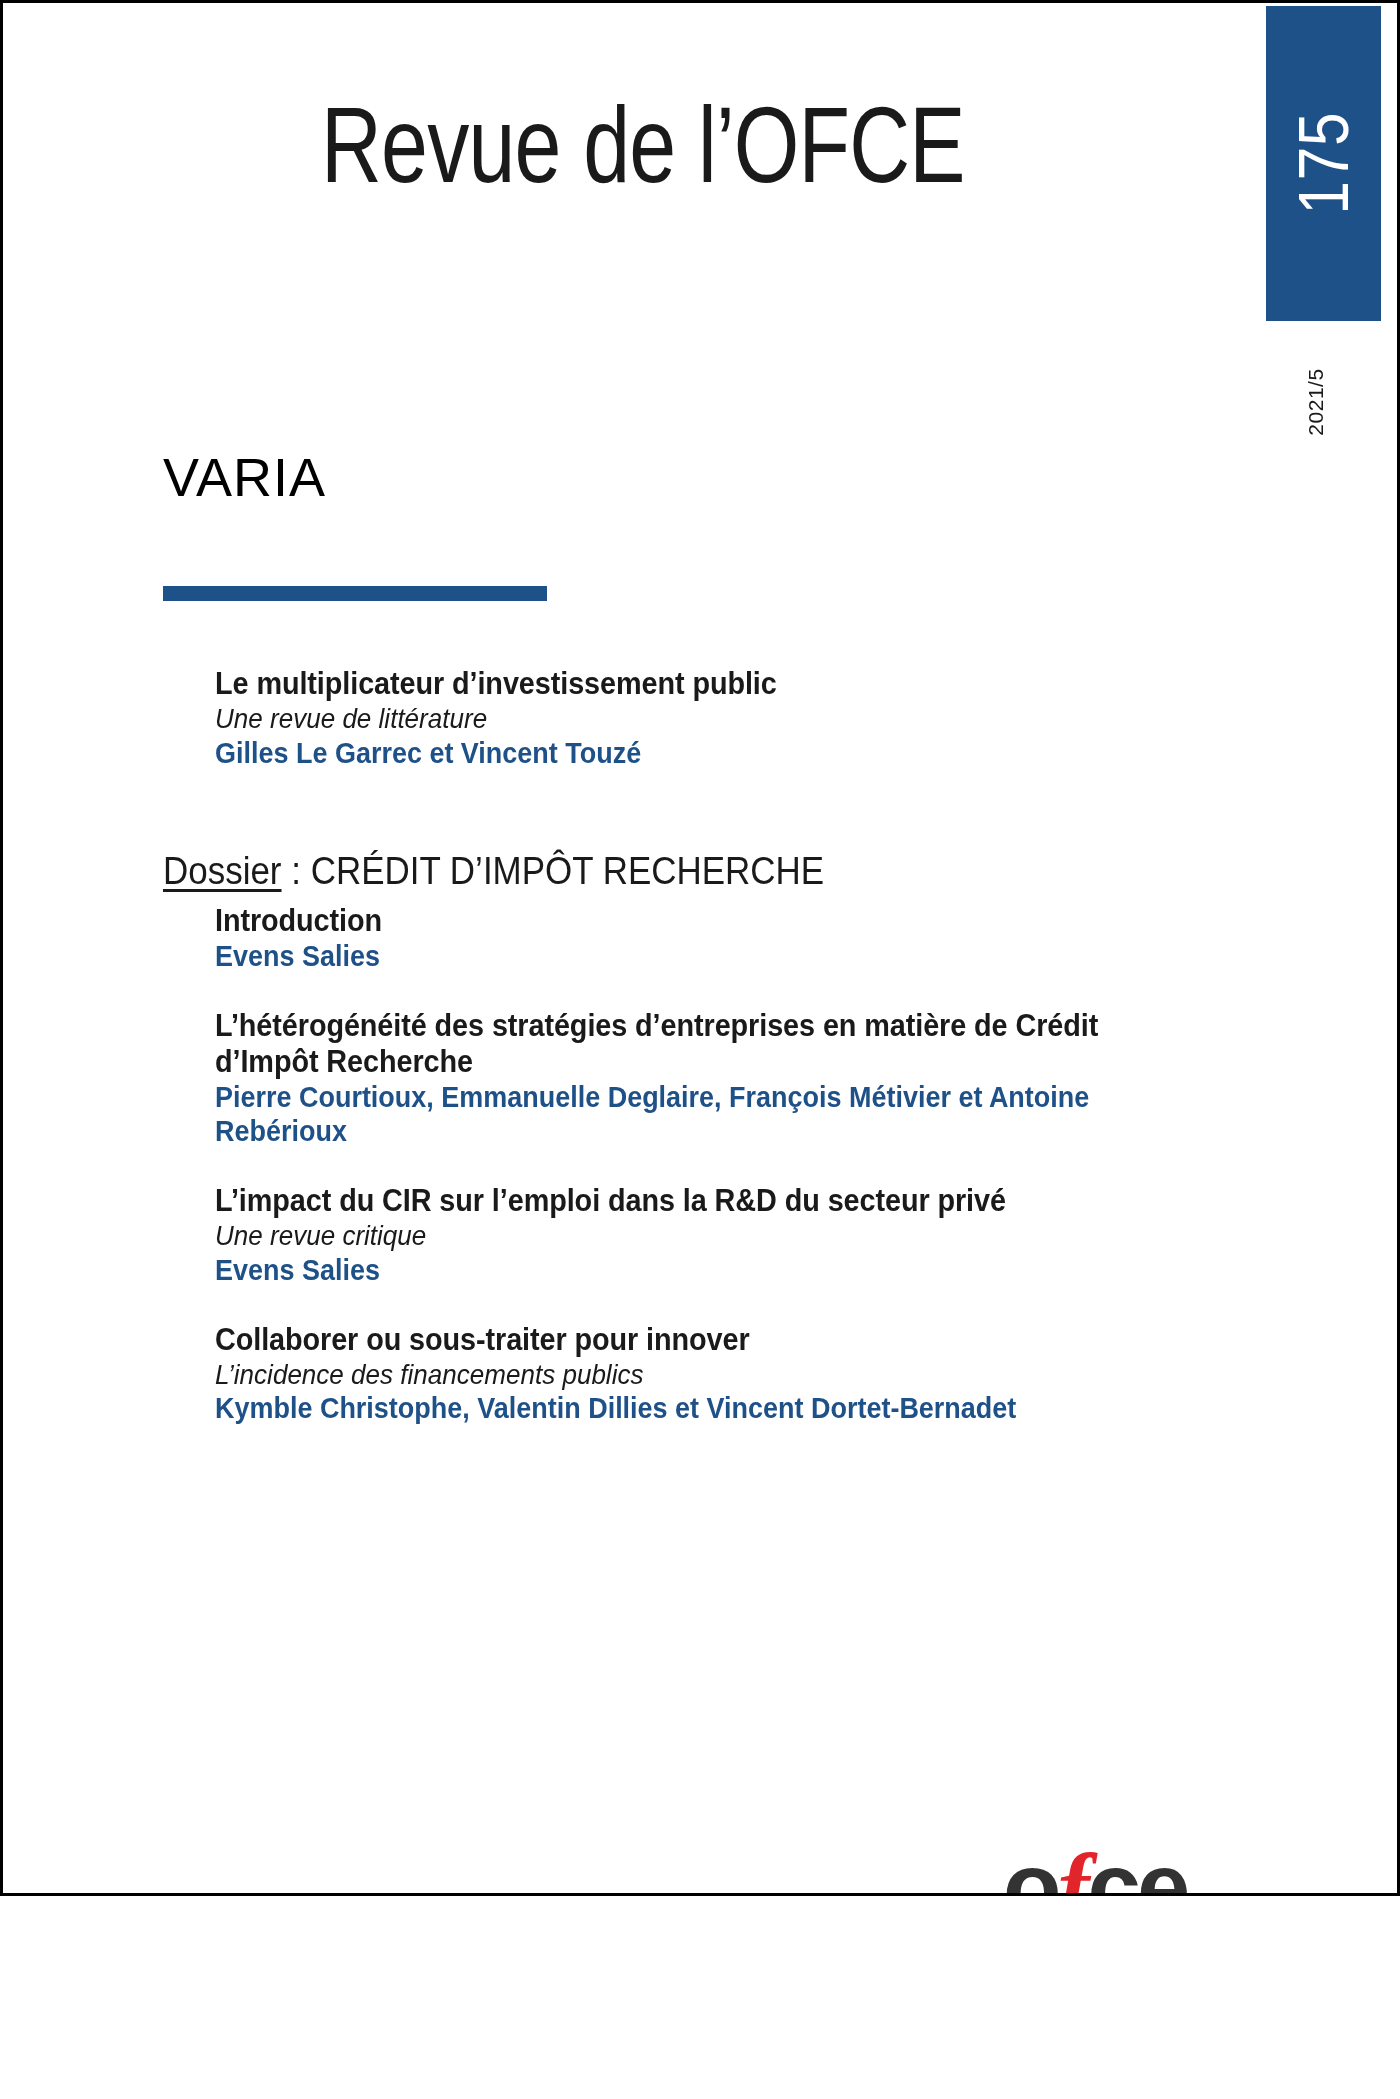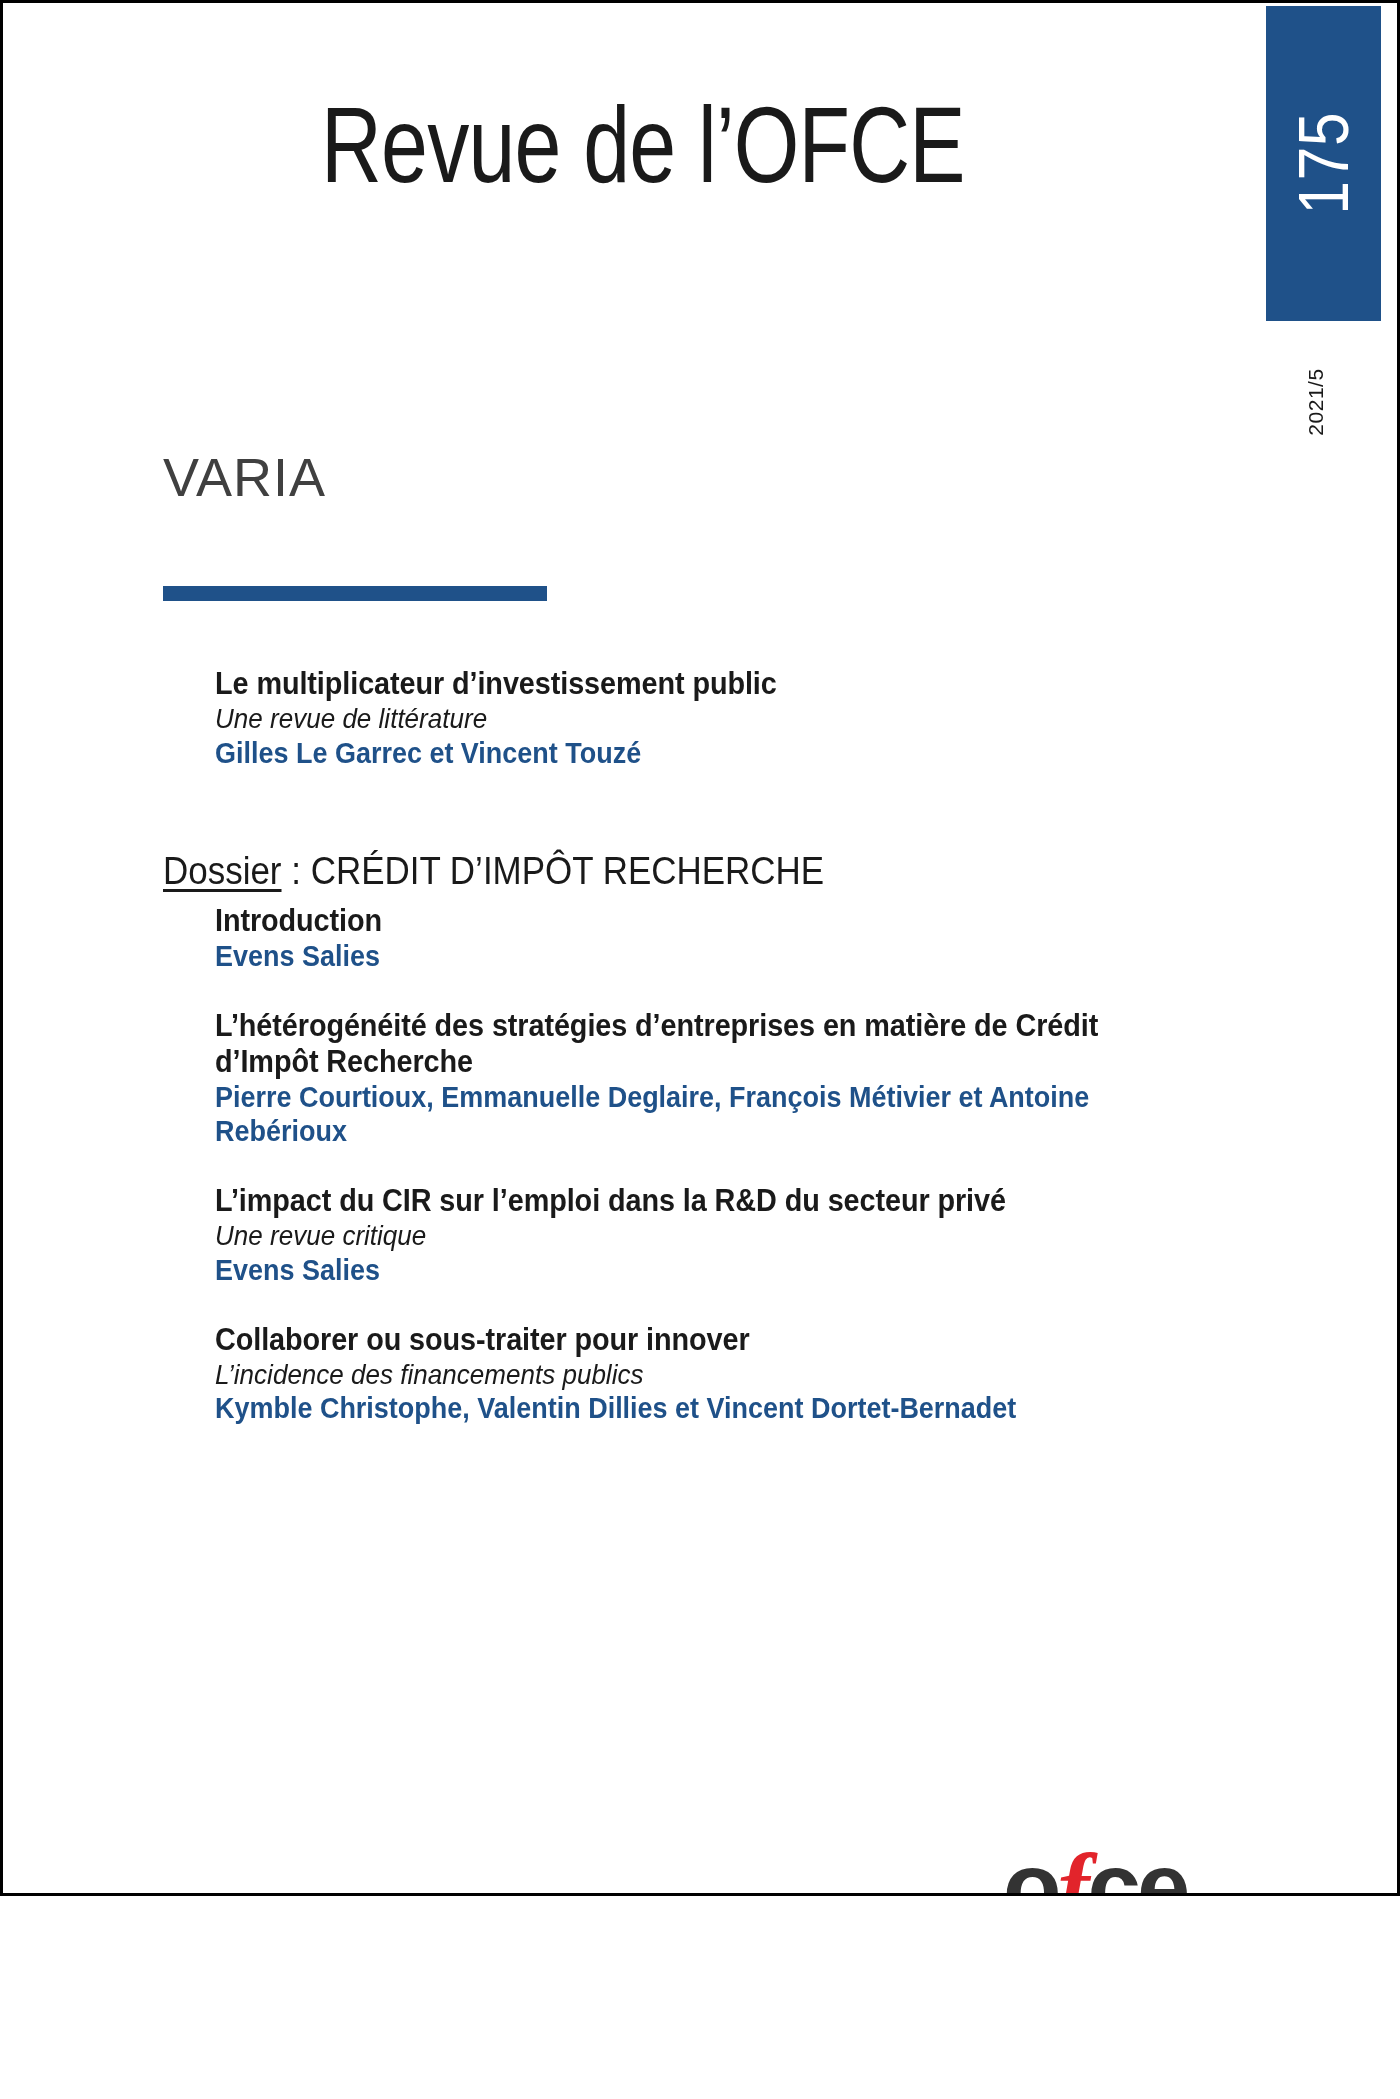--- a/index.html
+++ b/index.html
@@ -89,21 +89,21 @@
     width: 110px;
     text-align: center;
   }
 
   
   .section-heading {
     position: absolute;
     left: 160px;
     top: 447px;
     font-size: 54px;
-    color: #404040;
+    color: #000000;
     font-weight: 400;
     letter-spacing: 1px;
     line-height: 1;
   }
   .section-rule {
     position: absolute;
     left: 160px;
     top: 583px;
     width: 384px;
     height: 15px;

